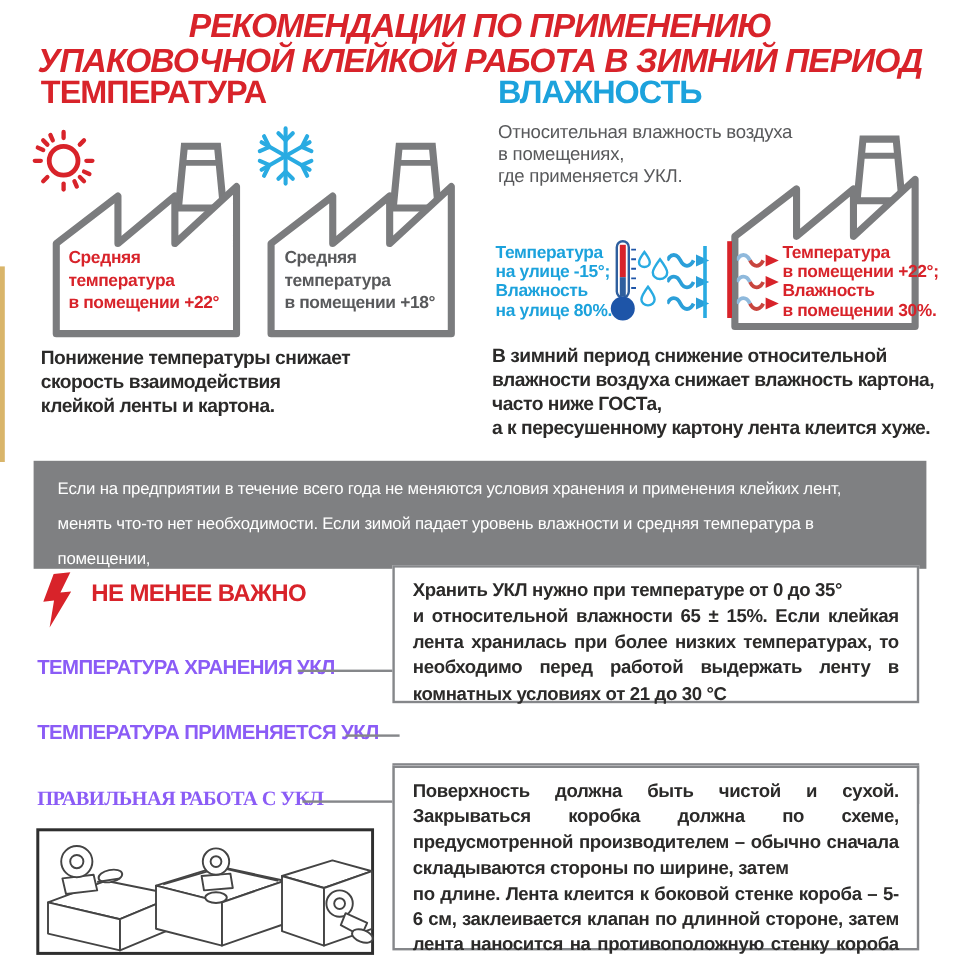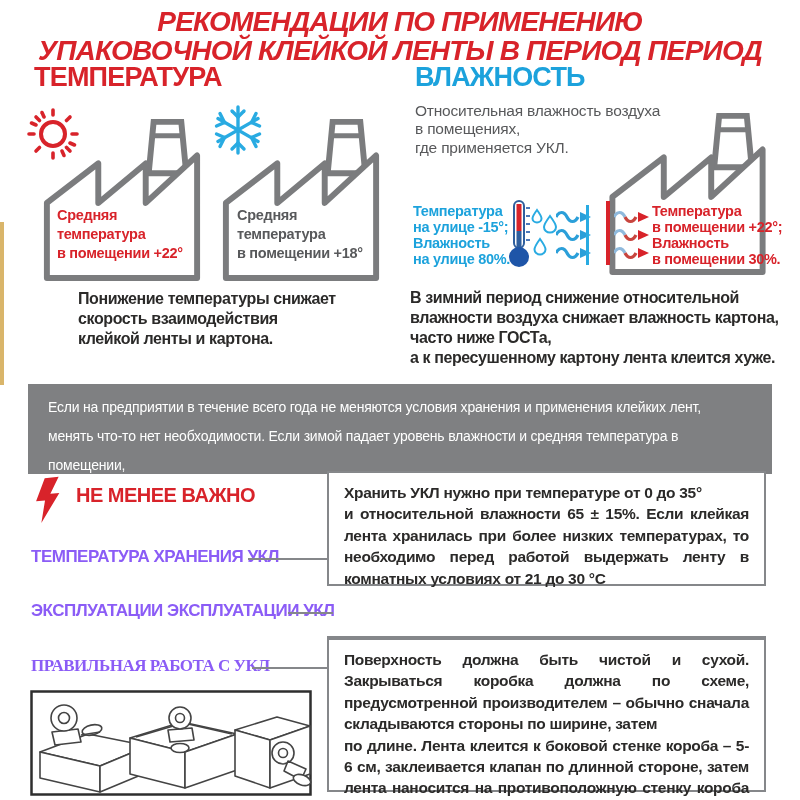--- a/index.html
+++ b/index.html
@@ -29,21 +29,21 @@
   .stripe{left:0;top:222px;width:4px;height:163px;background:#d9b56a;}
 </style>
 </head>
 <body>
 
 <div id="page">
 
   <div class="abs stripe"></div>
 
   <div class="abs title" style="top:7px;">РЕКОМЕНДАЦИИ ПО ПРИМЕНЕНИЮ</div>
-  <div class="abs title" style="top:36px;">УПАКОВОЧНОЙ КЛЕЙКОЙ ЛЕНТЫ В ПЕРИОД ПЕРИОД</div>
+  <div class="abs title" style="top:36px;">УПАКОВОЧНОЙ КЛЕЙКОЙ РАБОТА В ЗИМНИЙ ПЕРИОД</div>
 
   <div class="abs sec-head red" style="left:34px;top:62px;">ТЕМПЕРАТУРА</div>
   <div class="abs sec-head blue" style="left:415px;top:62px;">ВЛАЖНОСТЬ</div>
 
   <svg class="abs" style="left:33px;top:114px;" width="178" height="168" viewBox="0 0 180 170">
     <polygon points="122,8 150,8 155,60 117,60" fill="#fff" stroke="#7b7c7e" stroke-width="6"></polygon>
     <line x1="119" y1="22" x2="153" y2="22" stroke="#7b7c7e" stroke-width="5"></line>
     <path d="M14,166 L14,90 L66,50 L66,90 L114,50 L114,90 L166,42 L166,166 Z" fill="#fff" stroke="#7b7c7e" stroke-width="6" stroke-linejoin="round"></path>
   </svg>
 
@@ -88,21 +88,21 @@
         <line x1="44" y1="42.5" x2="39.5" y2="33.5"></line>
       <line x1="8" y1="42.5" x2="12.5" y2="33.5"></line>
         <line x1="4.5" y1="30" x2="12.5" y2="33.5"></line>
       <line x1="44" y1="9.5" x2="39.5" y2="18.5"></line>
         <line x1="47.5" y1="22" x2="39.5" y2="18.5"></line>
     </g>
   </svg>
   <div class="abs caption graytxt preline" style="left:237px;top:206px;width:150px;">Средняя температура
 в помещении +18°</div>
 
-  <div class="abs summary preline" style="left:34px;top:289px;width:330px;margin-left:44px;">Понижение температуры снижает
+  <div class="abs summary preline" style="left:34px;top:289px;width:330px;">Понижение температуры снижает
 скорость взаимодействия
 клейкой ленты и картона.</div>
 
   <div class="abs intro preline" style="left:415px;top:102px;width:260px;">Относительная влажность воздуха
 в помещениях,
 где применяется УКЛ.</div>
 
   <svg class="abs" style="left:580px;top:108px;" width="215" height="168" viewBox="0 0 180 170">
     <polygon points="122,8 150,8 155,60 117,60" fill="#fff" stroke="#7b7c7e" stroke-width="6"></polygon>
     <line x1="119" y1="22" x2="153" y2="22" stroke="#7b7c7e" stroke-width="5"></line>
@@ -187,21 +187,21 @@
   <svg class="abs" style="left:32px;top:477px;transform:rotate(-6deg);" width="34" height="46" viewBox="0 0 34 46">
     <polygon points="15,1 29,1 19,17 28,17 7,45 13,23 4,23" fill="#d8232a"></polygon>
   </svg>
   <div class="abs imp-head" style="left:76px;top:484px;">НЕ МЕНЕЕ ВАЖНО</div>
 
   <div class="abs row-label" style="left:31px;top:547px;">ТЕМПЕРАТУРА ХРАНЕНИЯ УКЛ</div>
   <div class="abs conn" style="left:248px;top:558px;width:85px;"></div>
   <div class="abs infobox preline" style="top:471px;height:115px;">Хранить УКЛ  нужно при температуре от 0 до 35°
 и относительной влажности 65 ± 15%. Если клейкая лента хранилась при более низких температурах, то необходимо перед работой выдержать ленту в комнатных условиях от 21 до 30 °С</div>
 
-  <div class="abs row-label" style="left:31px;top:601px;">ЭКСПЛУАТАЦИИ ЭКСПЛУАТАЦИИ УКЛ</div>
+  <div class="abs row-label" style="left:31px;top:601px;">ТЕМПЕРАТУРА ПРИМЕНЯЕТСЯ УКЛ</div>
   <div class="abs conn" style="left:288px;top:612px;width:45px;"></div>
   <div class="abs infobox" style="top:596px;height:34px;padding:6px 15px;text-align:left;margin-top:40px;">От +10°С до +30°С и относительной влажности 40-80%.</div>
 
   <div class="abs row-label" style="left:31px;top:656px;font-family:Liberation Serif, serif;">ПРАВИЛЬНАЯ РАБОТА С УКЛ</div>
   <div class="abs conn" style="left:252px;top:667px;width:81px;"></div>
   <div class="abs infobox preline" style="top:638px;height:154px;">Поверхность должна быть чистой и сухой. Закрываться коробка должна по схеме, предусмотренной производителем – обычно сначала складываются стороны по ширине, затем
 по длине. Лента клеится к боковой стенке короба – 5-6 см, заклеивается клапан по длинной стороне, затем лента наносится на противоположную стенку короба 5-6 см
 и отрезается.</div>
 
   <svg class="abs" style="left:30px;top:690px;" width="282" height="106" viewBox="0 0 282 106">

